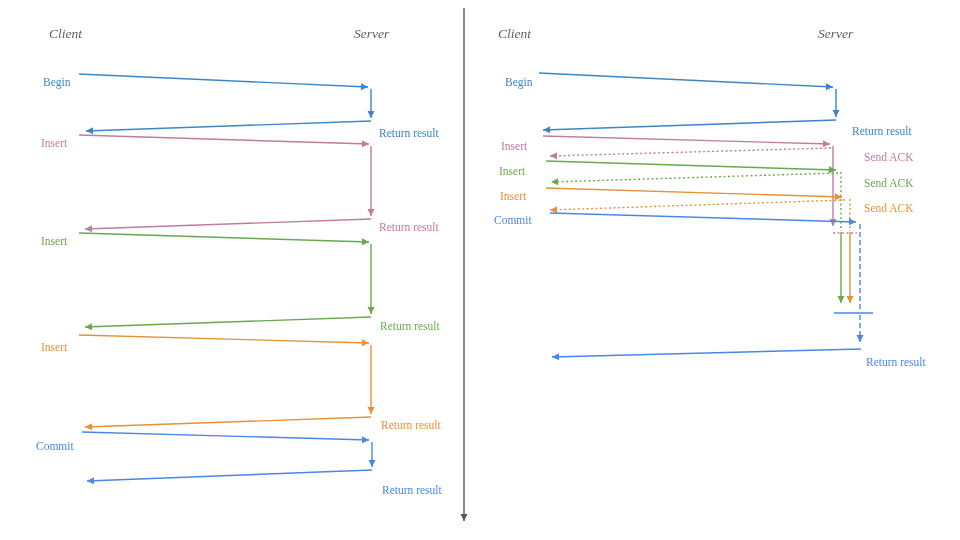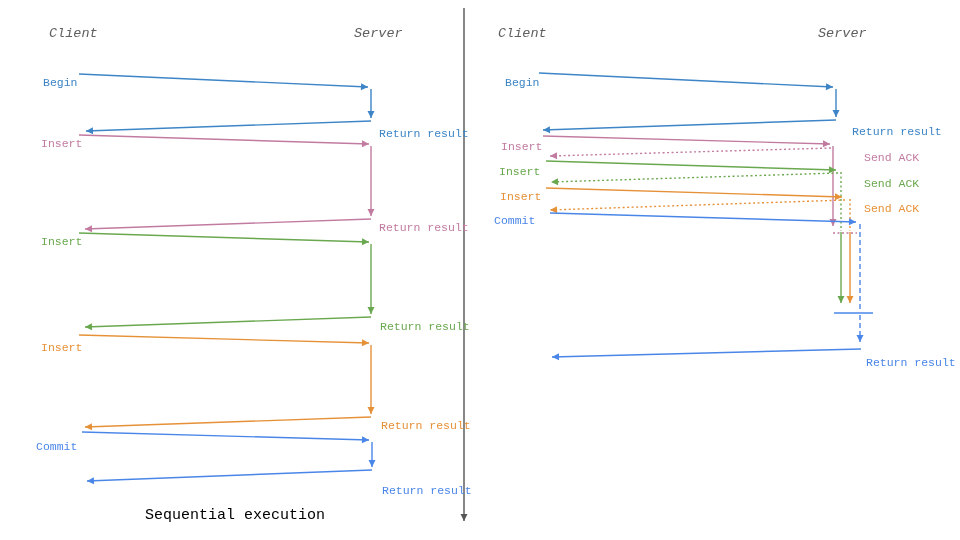--- a/index.html
+++ b/index.html
@@ -1,18 +1,18 @@
 <!DOCTYPE html>
 <html><head>
 <meta charset="utf-8">
 <style>
   html,body { margin:0; padding:0; background:#ffffff; }
   .canvas {
     position:relative; width:960px; height:540px; background:#ffffff;
-    font-family:Liberation Mono, monospace; overflow:hidden;
+    font-family:Liberation Serif, serif; overflow:hidden;
   }
   svg.layer { position:absolute; left:0; top:0; display:block; }
   svg.layer line { fill:none; stroke-width:1.4; }
   .lbl { position:absolute; font-size:11.5px; line-height:13px; white-space:nowrap;margin-top:12px; }
   .hdr { position:absolute; font-size:13.5px; font-style:italic; color:#5f5f5f; white-space:nowrap; }
   .title { position:absolute; font-size:15px; color:#000; text-align:center; width:200px; white-space:nowrap; }
   .time { position:absolute; font-size:12.5px; color:#111; white-space:nowrap; }
 </style>
 </head>
 <body>
@@ -114,21 +114,20 @@
 
   <span class="lbl" style="left: 41px; top: 223px; color: rgb(106, 168, 79);">Insert</span>
   <span class="lbl" style="left: 380px; top: 308px; color: rgb(106, 168, 79);">Return result</span>
 
   <span class="lbl" style="left: 41px; top: 329px; color: rgb(230, 145, 56);">Insert</span>
   <span class="lbl" style="left: 381px; top: 407px; color: rgb(230, 145, 56);">Return result</span>
 
   <span class="lbl" style="left: 36px; top: 428px; color: rgb(74, 134, 232);">Commit</span>
   <span class="lbl" style="left: 382px; top: 472px; color: rgb(74, 134, 232);">Return result</span>
 
-  <span class="title" style="left:135px;top:507px;">Sequential execution</span>
 
   <span class="hdr" style="left:498px;top:26px;">Client</span>
   <span class="hdr" style="left:818px;top:26px;">Server</span>
 
   <span class="lbl" style="left: 505px; top: 64px; color: rgb(61, 133, 198);">Begin</span>
   <span class="lbl" style="left: 852px; top: 113px; color: rgb(61, 133, 198);">Return result</span>
 
   <span class="lbl" style="left: 501px; top: 128px; color: rgb(194, 123, 160);">Insert</span>
   <span class="lbl" style="left: 864px; top: 139px; color: rgb(194, 123, 160);">Send ACK</span>
 

